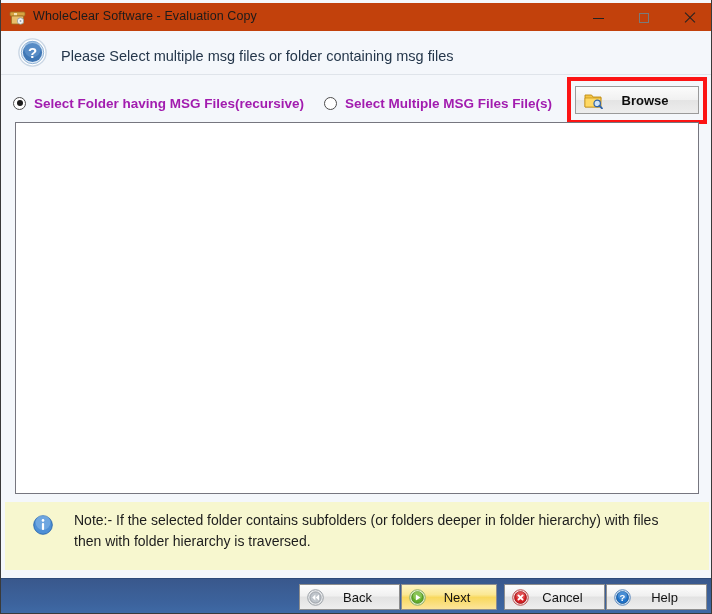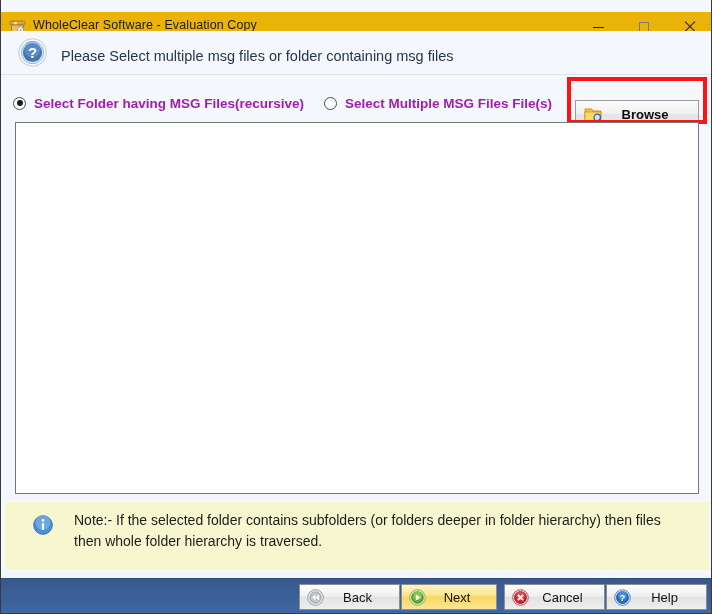--- a/index.html
+++ b/index.html
@@ -21,24 +21,24 @@
     background: #f4f7fb;
     box-sizing: border-box;
     border: 1px solid #3a3a3a;
     border-top: none;
     overflow: hidden;
   }
 
   
   .titlebar {
     position: absolute;
-    left: 0; top: 12px;
+    left: 0; top: 3px;
     width: 712px;
     height: 30px;
-    background: #eab308;
+    background: #c2410c;
     border-bottom: 1px solid #e7e7e7;
   }
   .title-icon {
     position: absolute;
     left: 8px; top: 7px;
     width: 17px; height: 17px;
   }
   .title-text {
     position: absolute;
     left: 32px; top: 6px;
@@ -142,21 +142,21 @@
   .red-highlight {
     position: absolute;
     left: 566px; top: 77px;
     width: 140px; height: 47px;
     border: 4px solid #fc1414;
     box-sizing: border-box;
     background: transparent;
   }
   .browse-btn {
     position: absolute;
-    left: 574px; top: 100px;
+    left: 574px; top: 86px;
     width: 124px; height: 28px;
     background: linear-gradient(to bottom, #fbfbfb 0%, #f1f1f1 48%, #e4e4e4 52%, #ededed 100%);
     border: 1px solid #9a9a9a;
     box-sizing: border-box;
     display: flex;
     align-items: center;
     cursor: default;
   }
   .browse-icon {
     width: 20px; height: 17px;
@@ -321,21 +321,21 @@
 
   <div class="note-panel">
     <span class="note-icon">
       <svg width="20" height="20" viewBox="0 0 20 20">
         <circle cx="10" cy="10" r="9.3" fill="#4d8fd6" stroke="#2a66ab" stroke-width="0.9"></circle>
         <circle cx="10" cy="7.6" r="7.4" fill="#86b6e6" opacity="0.6"></circle>
         <circle cx="10" cy="5.4" r="1.3" fill="#ffffff"></circle>
         <rect x="8.9" y="7.9" width="2.2" height="7" rx="1" fill="#ffffff"></rect>
       </svg>
     </span>
-    <div class="note-text">Note:- If the selected folder contains subfolders (or folders deeper in folder hierarchy) then files then whole folder hierarchy is traversed.</div>
+    <div class="note-text">Note:- If the selected folder contains subfolders (or folders deeper in folder hierarchy) with files then with folder hierarchy is traversed.</div>
   </div>
 
   <div class="sep-line"></div>
 
   <div class="bottom-bar"></div>
 
   <div class="nav-btn btn-back">
     <span class="nav-icon">
       <svg width="17" height="17" viewBox="0 0 17 17">
         <circle cx="8.5" cy="8.5" r="7.8" fill="#e9ebed" stroke="#9aa0a6" stroke-width="1"></circle>

